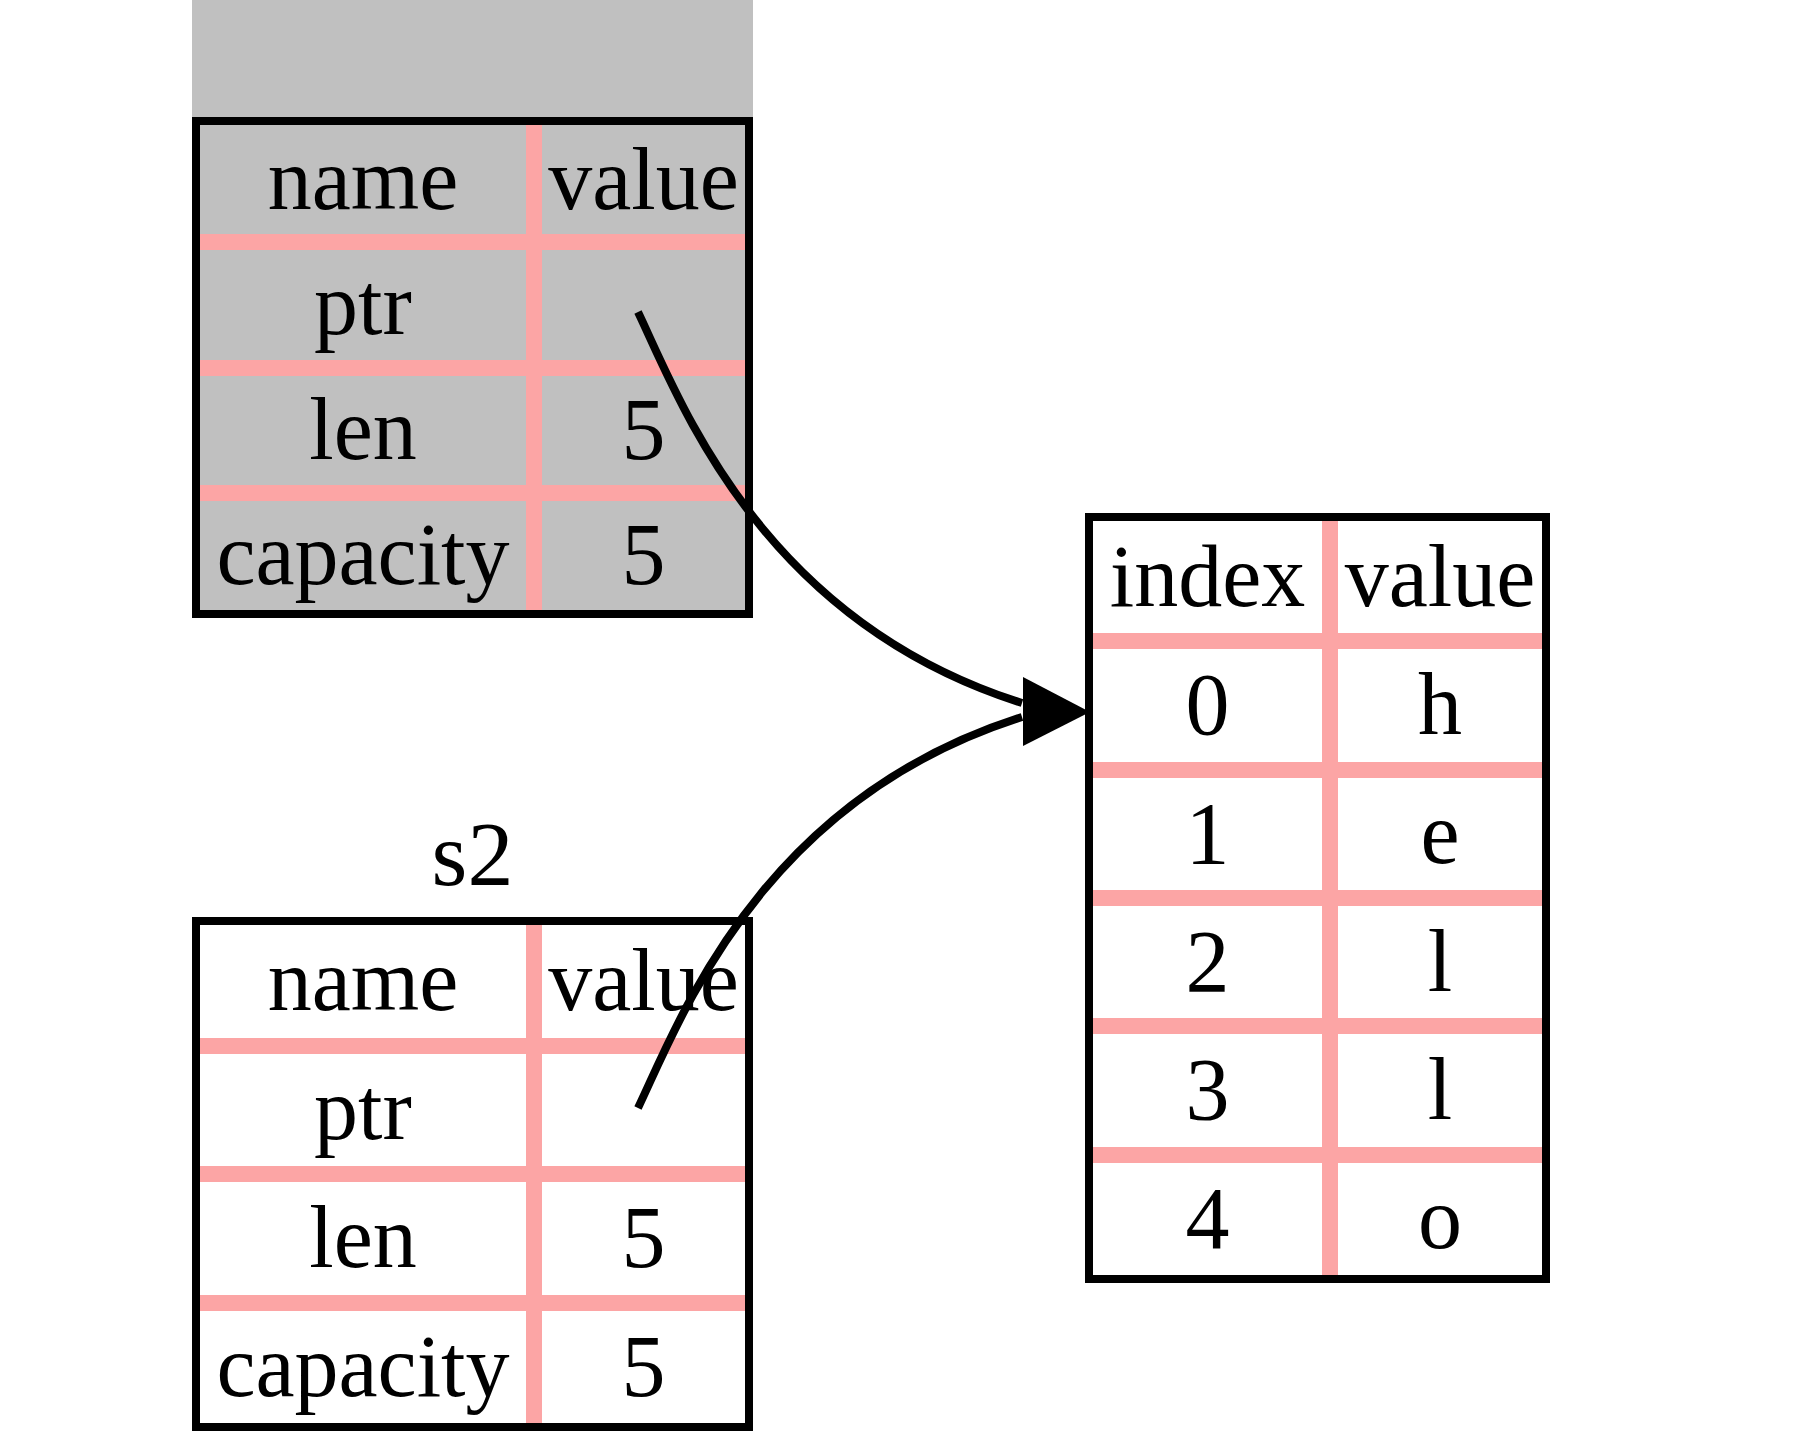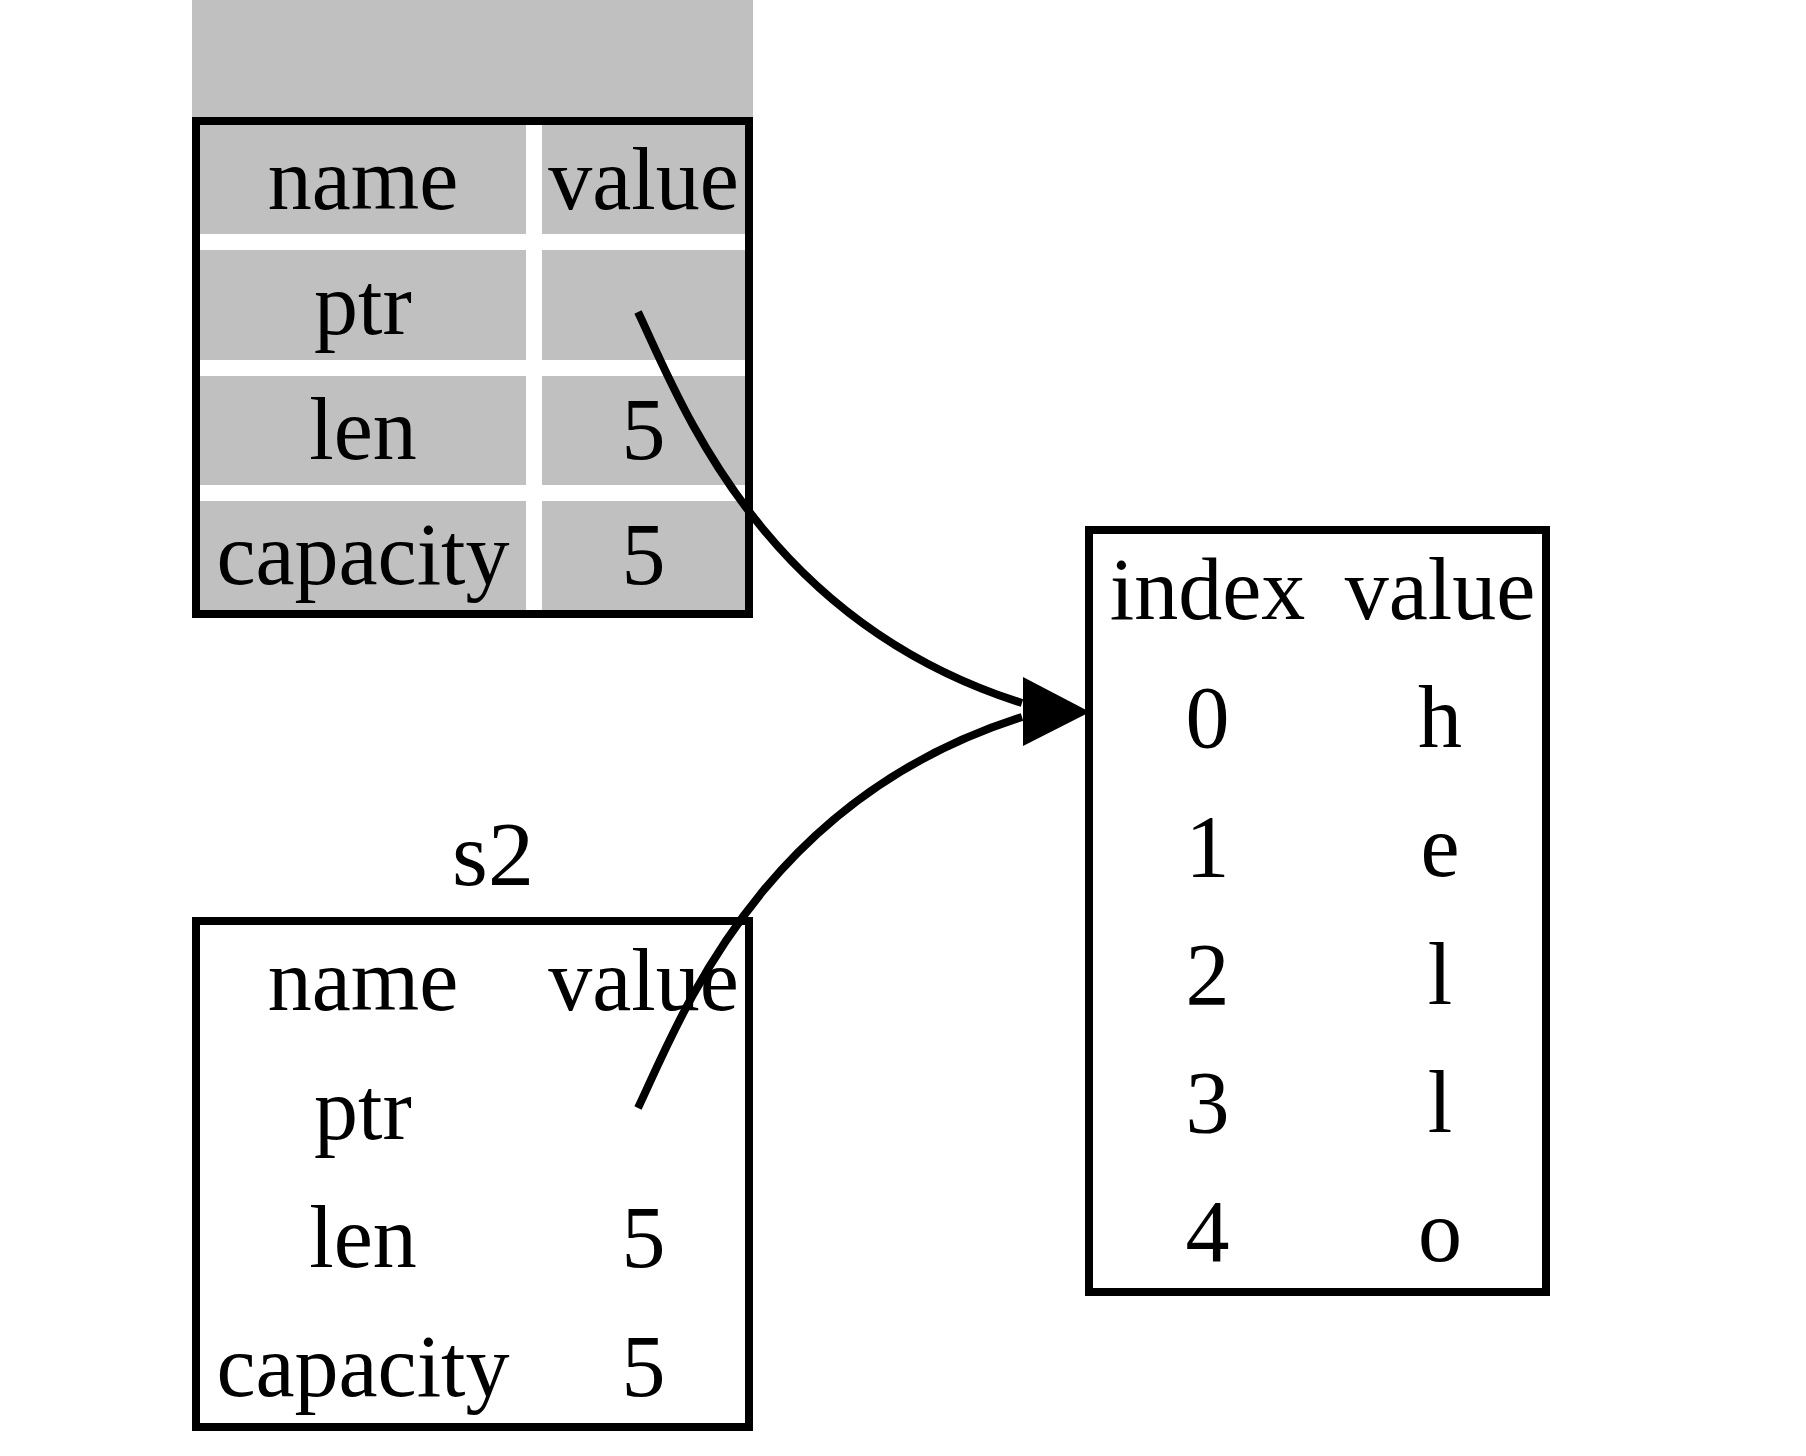--- a/index.html
+++ b/index.html
@@ -8,43 +8,43 @@
     font-family:"Liberation Serif","DejaVu Serif",serif;color:#000;overflow:hidden;
   }
   .group{position:absolute;}
   .struct-title{
     position:absolute;left:0;width:100%;display:flex;align-items:center;justify-content:center;
     font-size:92px;line-height:1;
   }
   
   .tbl{
     position:absolute;display:grid;box-sizing:border-box;
-    background:#ffffff;border:8px solid #000;gap:16px;
+    background:#fca5a5;border:8px solid #000;gap:16px;
   }
   .struct-cols{grid-template-columns:326px 1fr;}
   .heap-cols{grid-template-columns:229px 1fr;}
   .cell{
     display:flex;align-items:center;justify-content:center;
     font-size:88px;line-height:1;white-space:nowrap;
   }
   .fill-gray{background:#c0c0c0;}
   .fill-white{background:#ffffff;}
 
   
   .s1-group{left:192px;top:0;width:561px;height:618px;background:#c0c0c0;}
   .s1-title{top:0;height:117px;}
   .s1-tbl{left:0;top:117px;width:561px;height:501px;grid-template-rows:repeat(4,1fr);}
 
   
-  .s2-group{left:192px;top:790px;width:561px;height:641px;padding-left:41px;}
+  .s2-group{left:192px;top:790px;width:561px;height:641px;}
   .s2-title{top:0;height:127px;}
   .s2-tbl{left:0;top:127px;width:561px;height:514px;grid-template-rows:repeat(4,1fr);}
 
   
-  .heap-tbl{left:1085px;top:526px;width:465px;height:770px;grid-template-rows:repeat(6,1fr);}
+  .heap-tbl{left:1085px;top:513px;width:465px;height:770px;grid-template-rows:repeat(6,1fr);}
 
   svg.arrows{position:absolute;left:0;top:0;width:1806px;height:1456px;pointer-events:none;}
 </style>
 </head>
 <body>
 
 <div class="canvas">
 
   <div class="group s1-group">
     <div class="tbl struct-cols s1-tbl">

